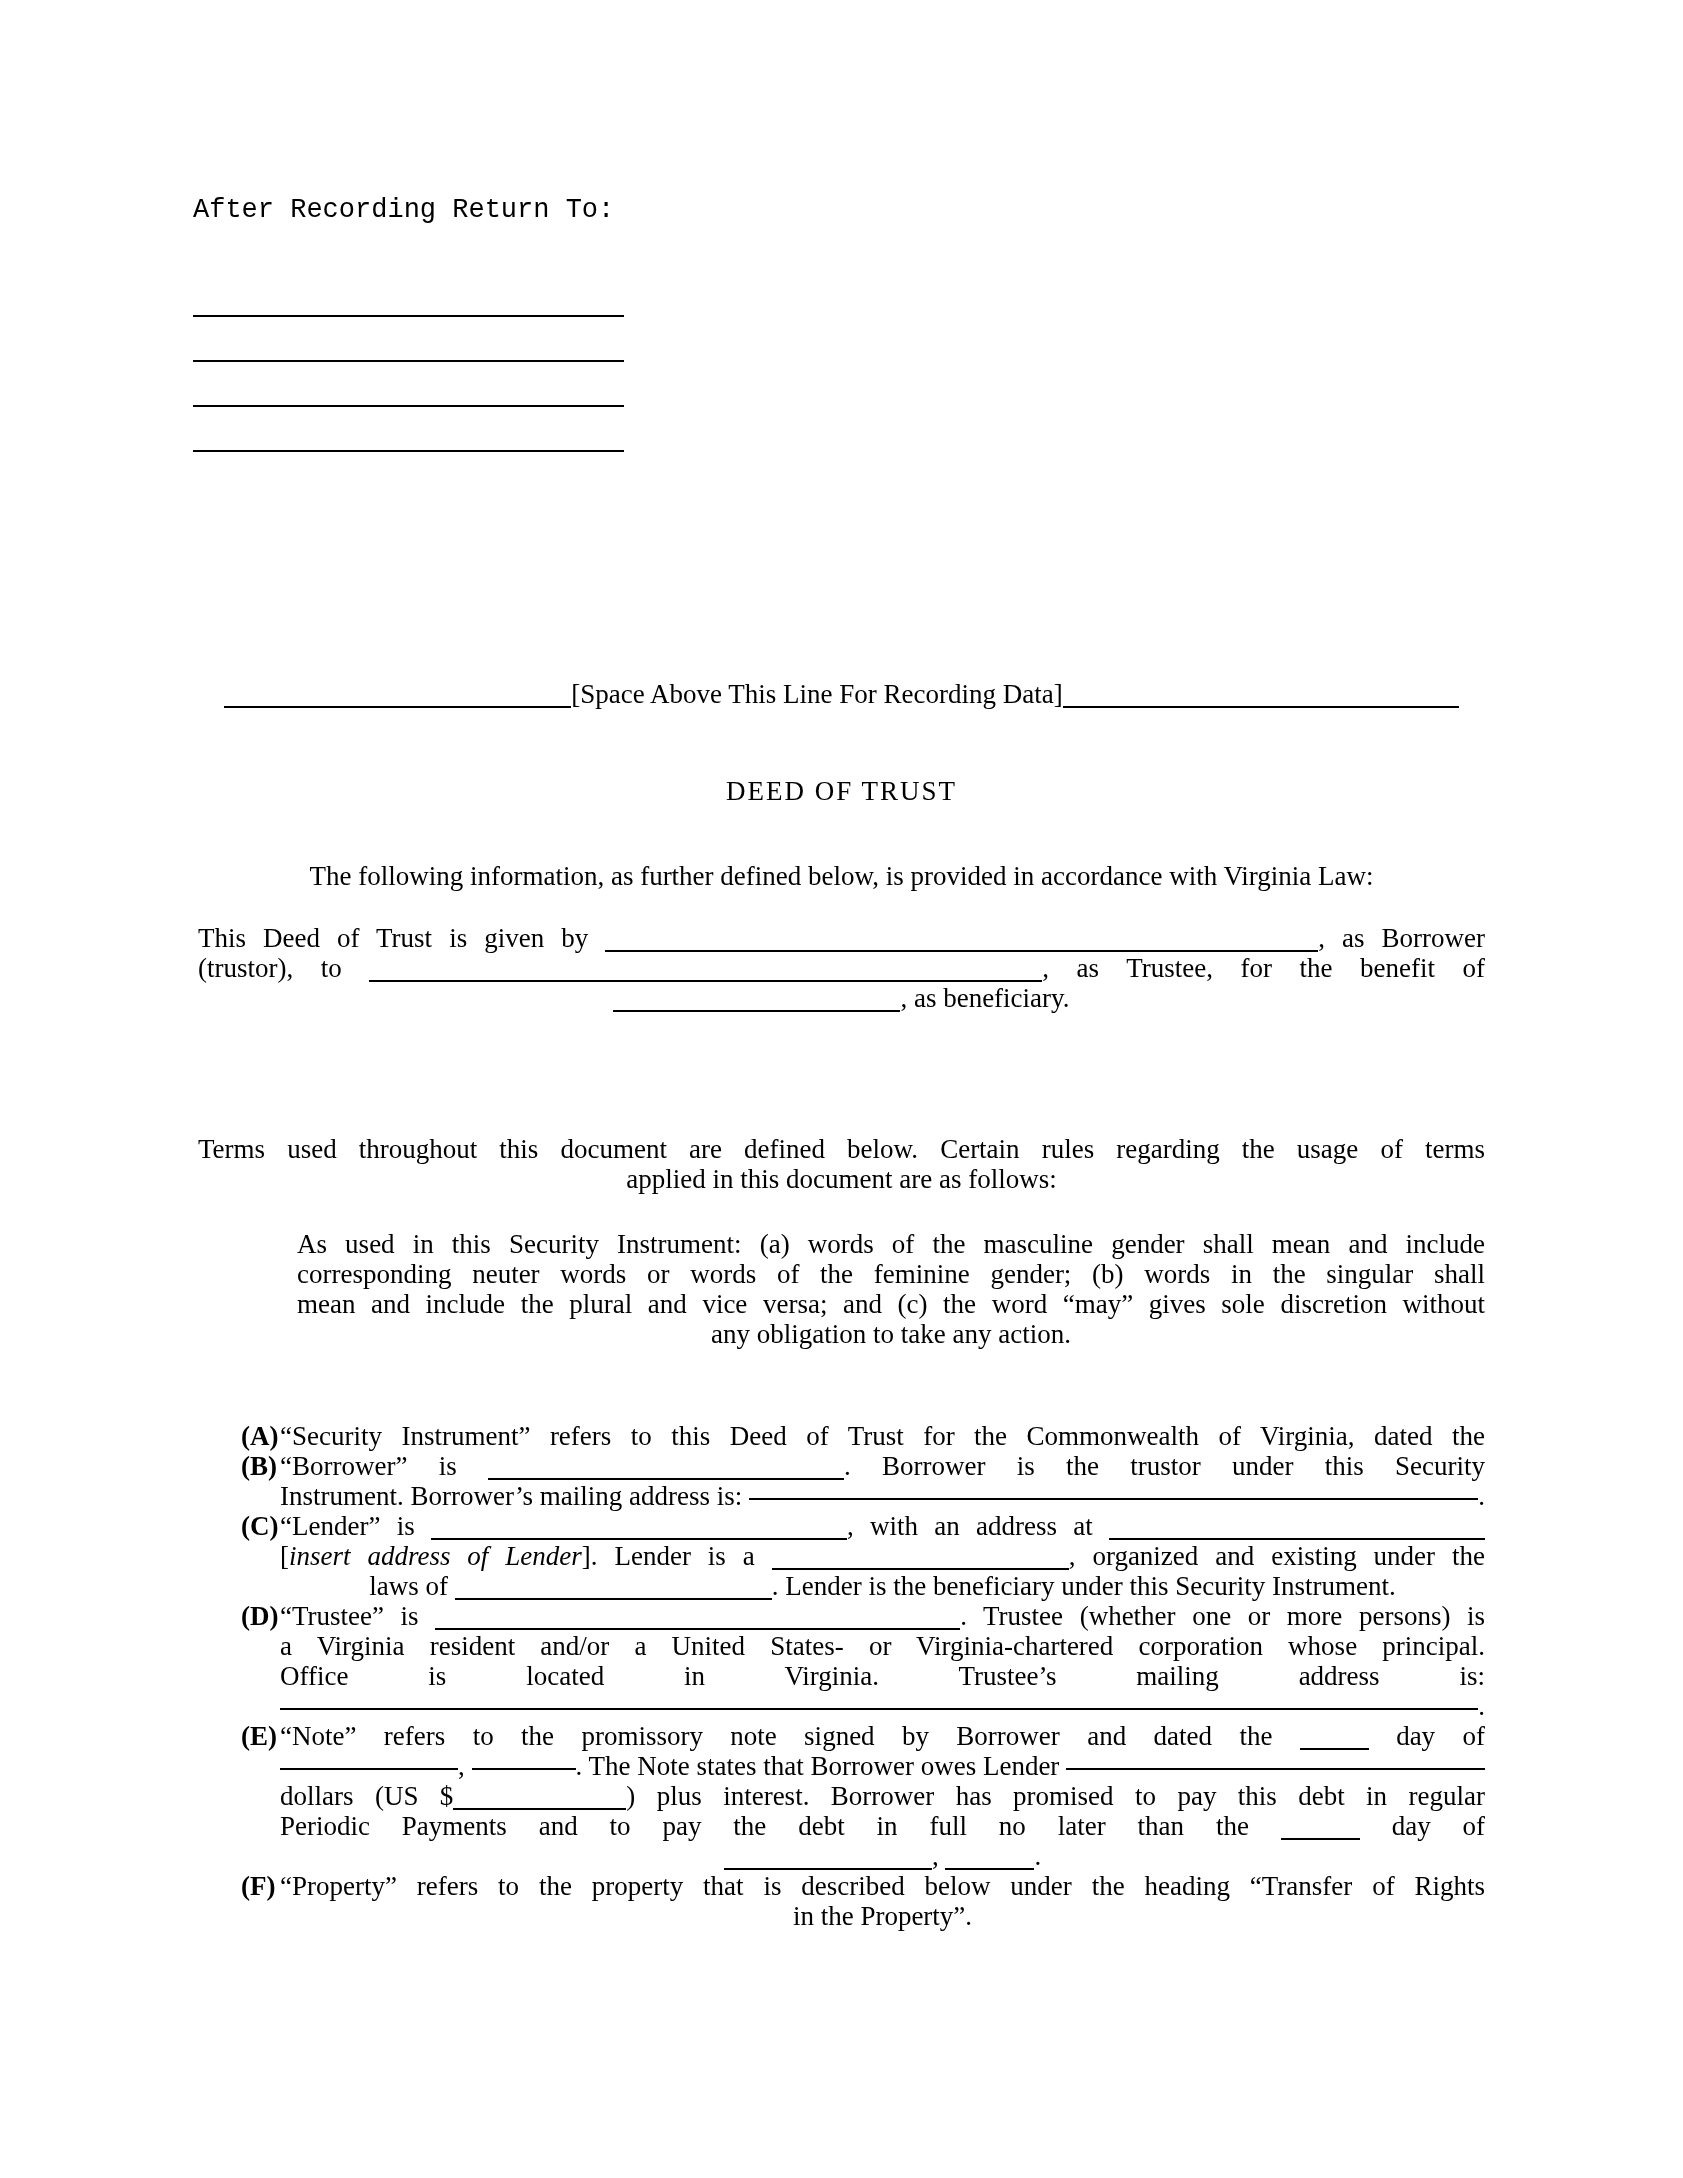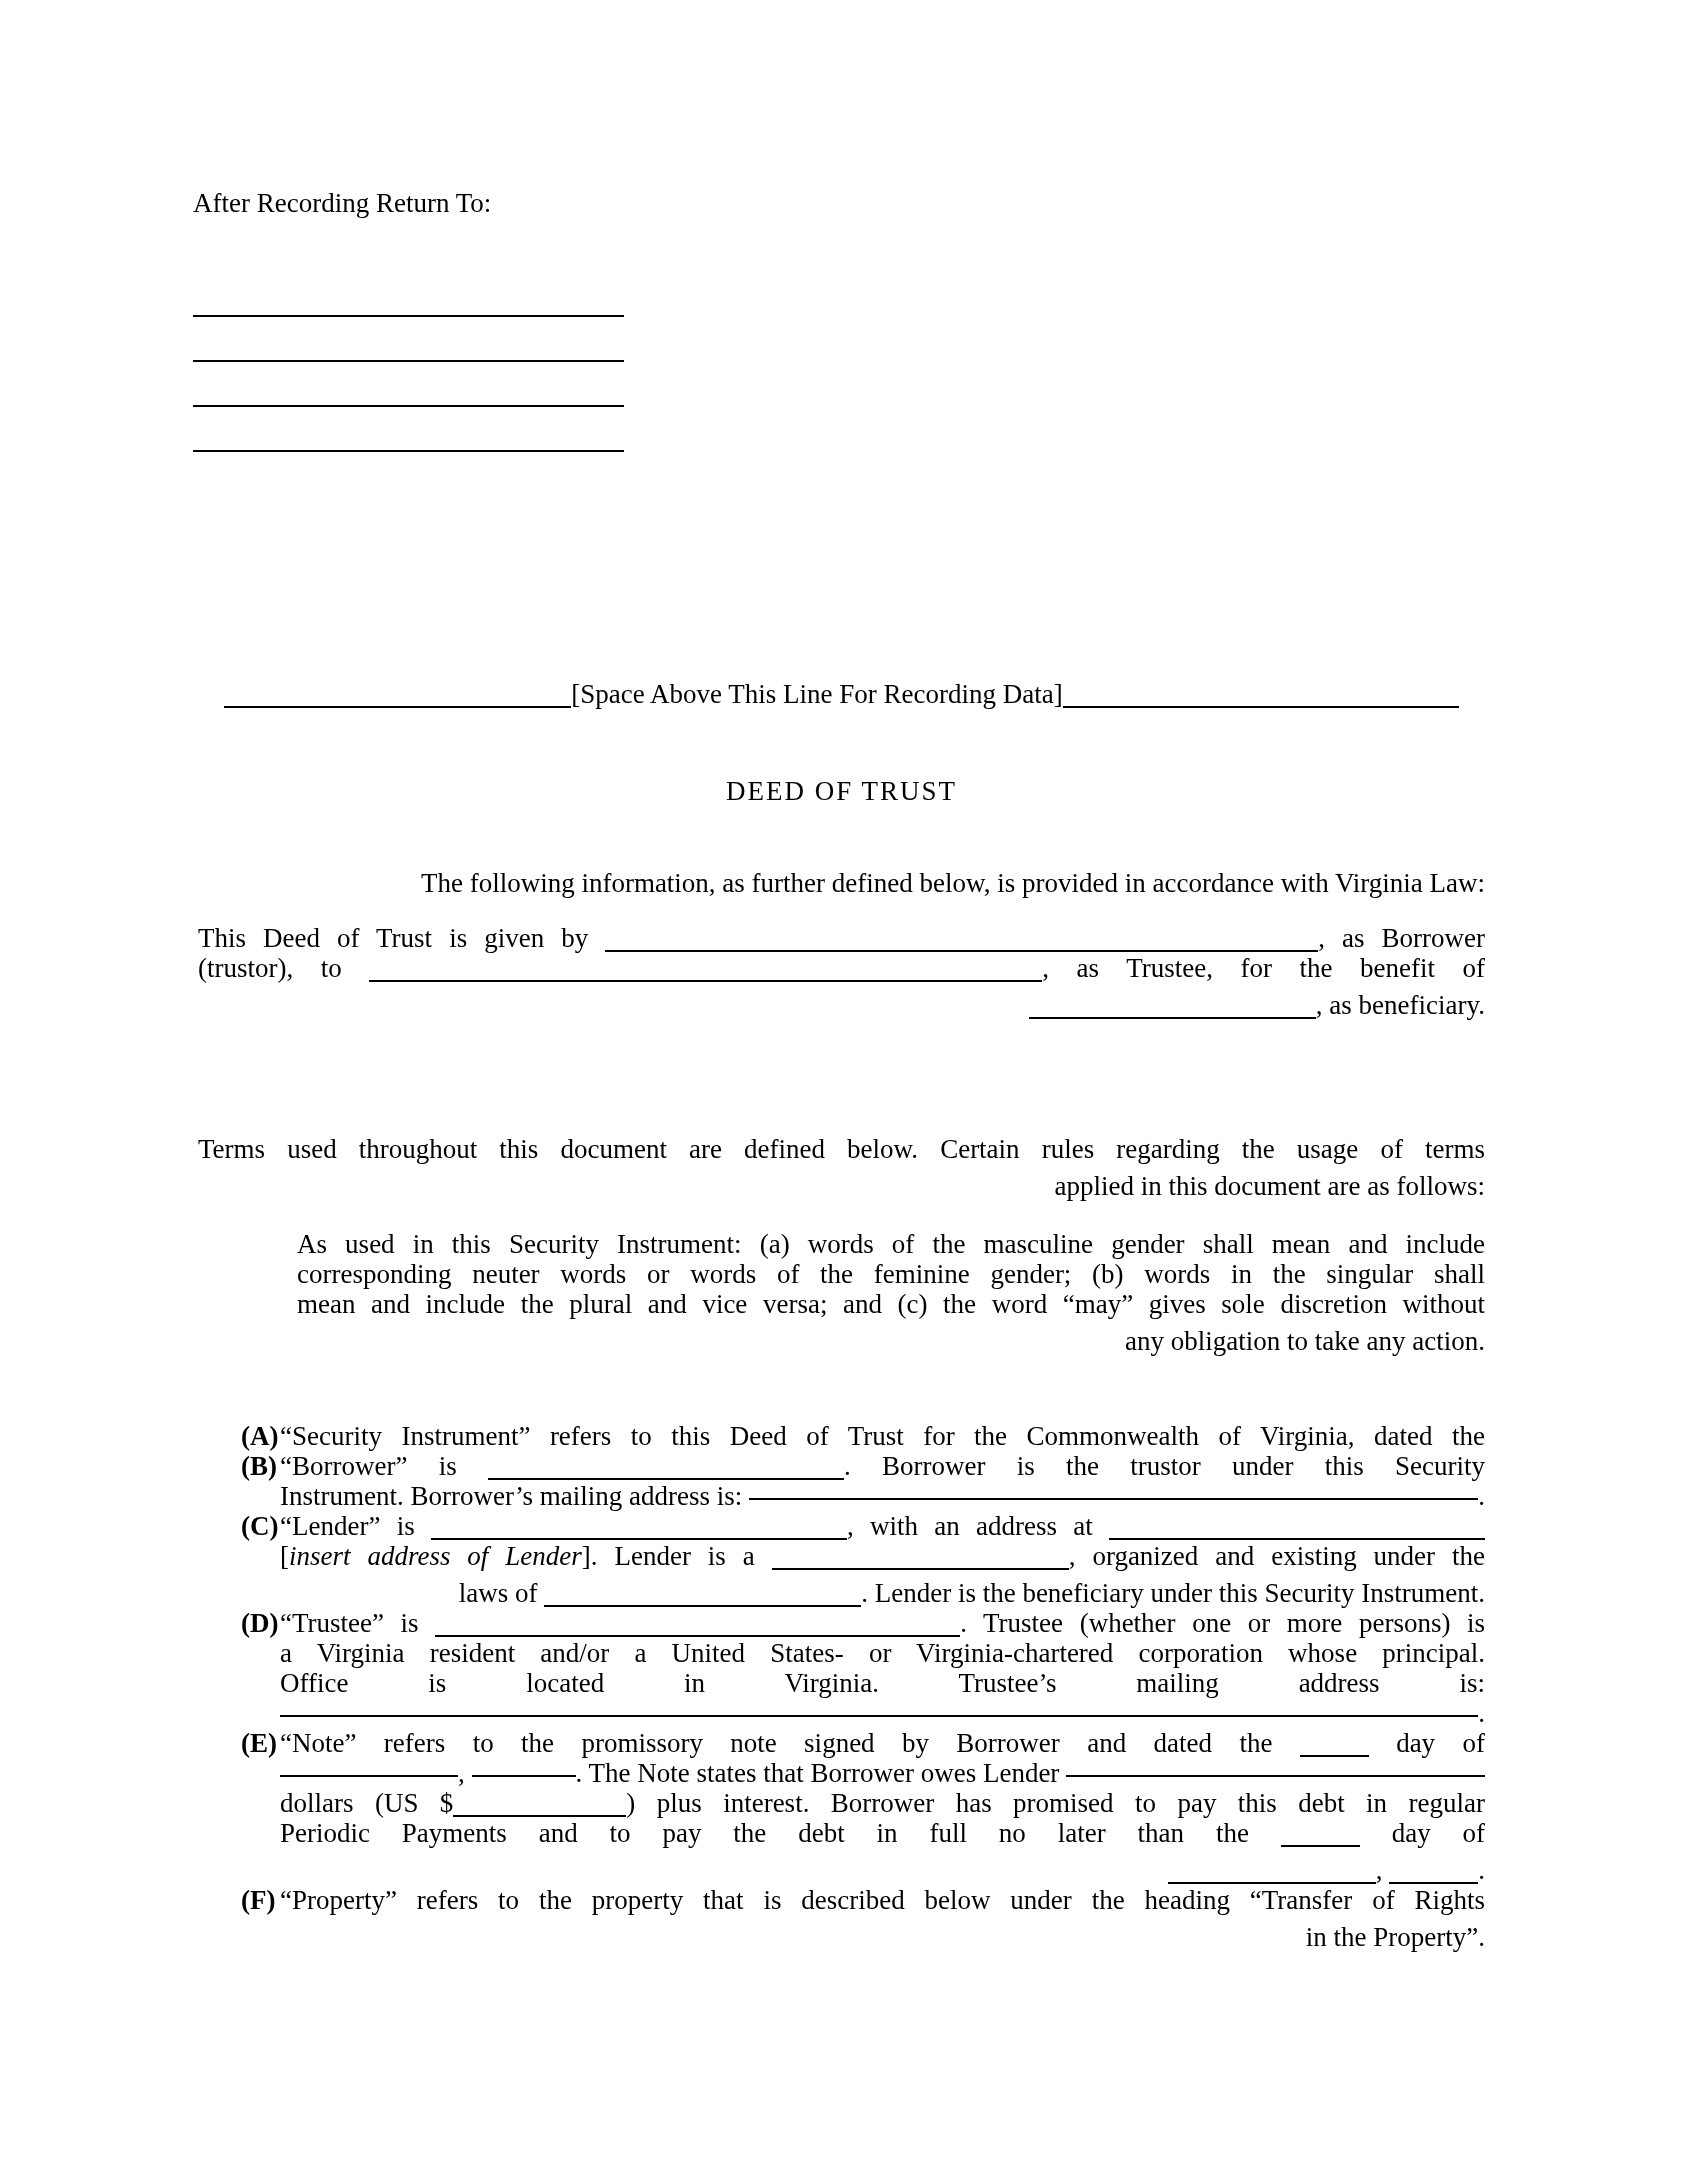--- a/index.html
+++ b/index.html
@@ -8,38 +8,38 @@
     width:1683px; height:2178px;
     margin:0 auto;
     background:#ffffff;
     font-family:"Liberation Serif","DejaVu Serif",serif;
     font-size:27px; line-height:30px;
     color:#000;
     overflow:hidden;
   }
   .block { position:absolute; }
   .line { height:30px; }
-  .line.l { text-align:right;margin-top:7px; }
+  .line.l { text-align:center; }
   .line.j { text-align:justify; text-align-last:justify; }
   .line.c { text-align:center; }
   .line.f { display:flex; align-items:center; }
   .line.f .t { white-space:pre; }
   .line.u { height:45px; position:relative; }
   .b { font-weight:normal; }
   .i { font-style:italic; }
   .bl {
     display:inline-block;
     height:1px; width:59px;
     border-bottom:2px solid #000;
     margin-bottom:-5px;
   }
   .line.u .bl { position:absolute; left:0; bottom:0; margin:0; }
   .line.f .bl.grow { flex:1 1 auto; width:auto; }
 
-  #return-to      { left:193px; top:188px;  width:693px; }
+  #return-to      { left:193px; top:195px;  width:693px;font-family:Liberation Mono, monospace; }
   #address-lines  { left:193px; top:272px;  width:495px; }
   #recording-line { left:198px; top:679px;  width:1287px; }
   #doc-title      { left:198px; top:776px;  width:1287px; text-align:center;
                     font-weight:normal; font-size:27px; letter-spacing:2px; }
   #intro          { left:198px; top:861px;  width:1287px; }
   #grant          { left:198px; top:923px;  width:1287px; }
   #definitions-heading { left:198px; top:1076px; width:594px; font-weight:bold; letter-spacing:1px; }
   #usage          { left:198px; top:1134px; width:1287px; }
   #construction   { left:297px; top:1229px; width:1188px; }
   #defs           { left:280px; top:1421px; width:1205px; }

